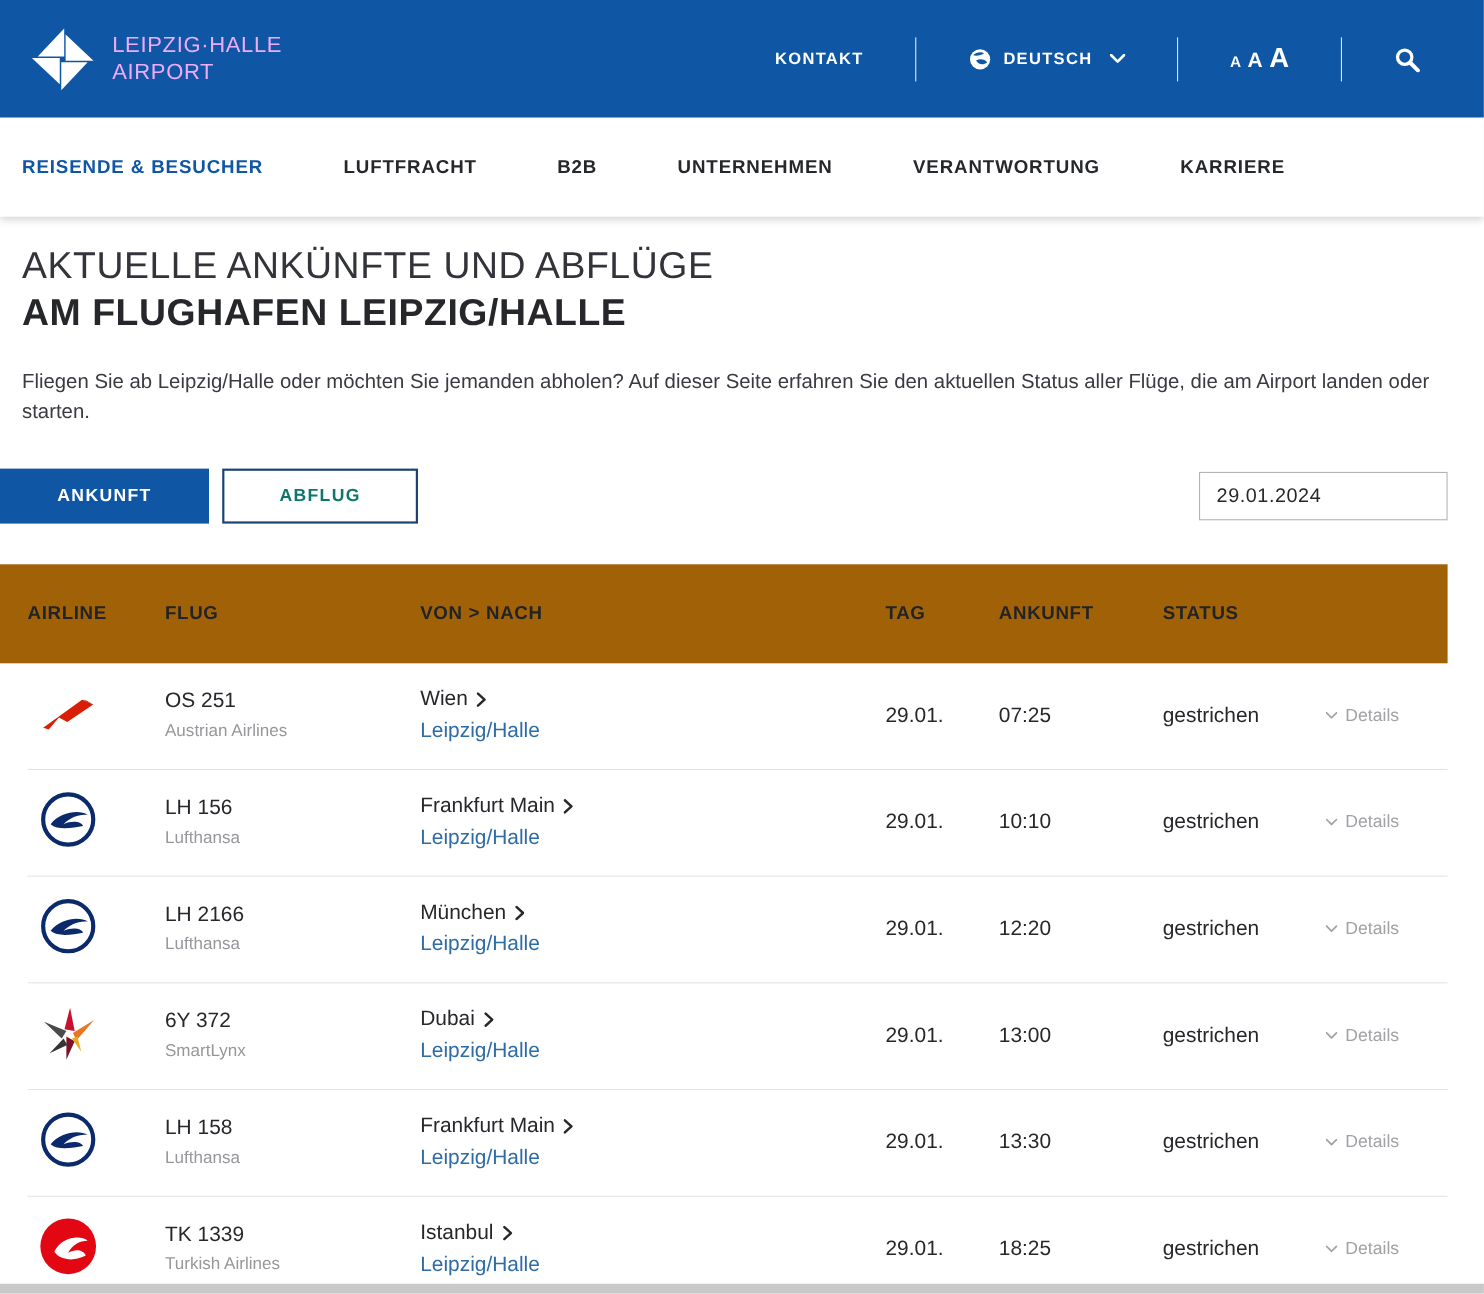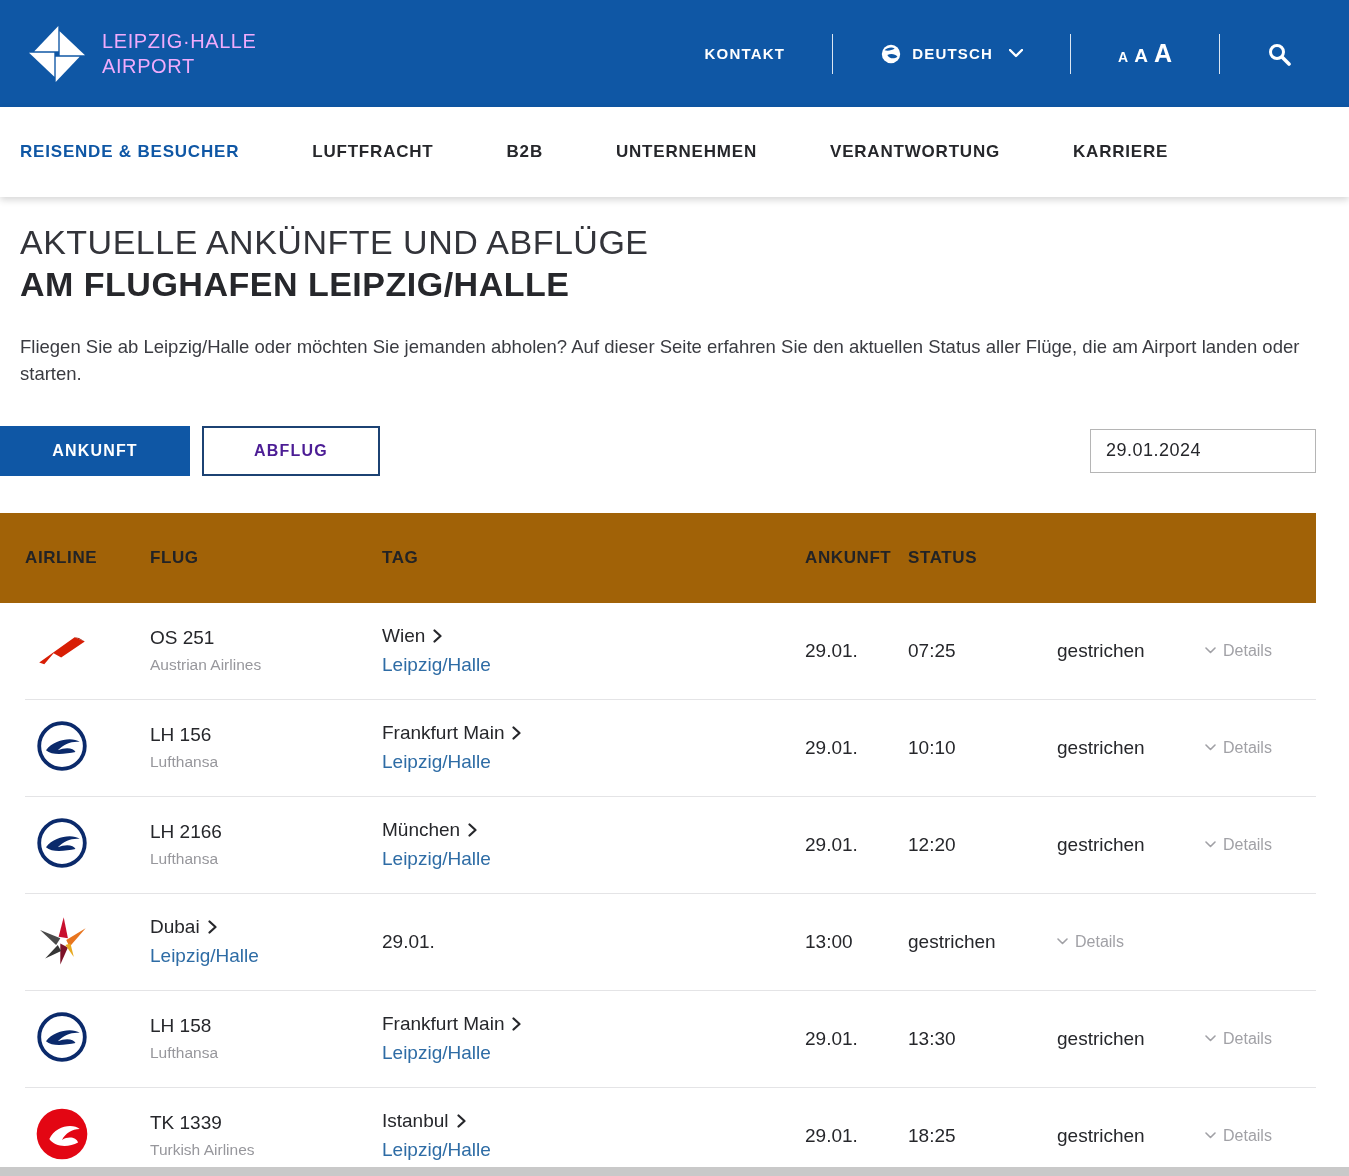--- a/index.html
+++ b/index.html
@@ -34,21 +34,21 @@
   .page-head { margin:25px 20px 0 20px; }
   .h-light { font-size:34px; font-weight:300; color:#33343a; letter-spacing:.5px; line-height:1.22; }
   .h-bold  { font-size:34px; font-weight:bold; color:#26272b; letter-spacing:.5px; line-height:1.28; }
   .intro { margin:27px 20px 0 20px; font-size:18.5px; line-height:1.45; color:#3a3b41; max-width:1290px; }
 
   
   .controls { margin-top:38px; display:flex; align-items:center; }
   .tab { height:50px; display:flex; align-items:center; justify-content:center;
     font-weight:bold; font-size:16px; letter-spacing:1.2px; cursor:pointer; }
   .tab-active { width:190px; background:#0f57a5; color:#fff; }
-  .tab-inactive { width:178px; margin-left:12px; background:#fff; color:#4c1d95;
+  .tab-inactive { width:178px; margin-left:12px; background:#fff; color:#0f766e;
     border:2px solid #1c4273; }
   .date-box { margin-left:auto; margin-right:33px; width:226px; height:44px;
     border:1px solid #b5b5b5; display:flex; align-items:center; padding:16px 15px; cursor:pointer; }
   .date-input { border:none; outline:none; flex:1; font-family:inherit; font-size:18px;
     color:#26272b; letter-spacing:.5px; background:transparent; }
   .cal-icon { width:22px; height:22px; }
 
   
   .ftable { margin-top:37px; }
   .thead { width:1316px; height:90px; background:#a16207; display:grid; align-items:center;
@@ -190,20 +190,21 @@
       <svg class="cal-icon">
           <use href="#sym-calendar"></use>
         </svg>
     </div>
   </div>
 
   <section class="ftable">
     <div class="thead">
       <span class="th">AIRLINE</span>
       <span class="th">FLUG</span>
+      <span class="th">VON &gt; NACH</span>
       <span class="th">TAG</span>
       <span class="th">ANKUNFT</span>
       <span class="th">STATUS</span>
       <span></span>
     </div>
 
     <div class="trow">
       <div><svg class="logo-wrap">
             <use href="#sym-austrian"></use>
           </svg></div>
@@ -285,20 +286,24 @@
           </svg>
         <span>Details</span>
       </div>
     </div>
 
     <div class="trow">
       <div><svg class="logo-wrap">
             <use href="#sym-smartlynx"></use>
           </svg></div>
       <div>
+        <div class="fno">6Y 372</div>
+        <div class="aname">SmartLynx</div>
+      </div>
+      <div>
         <div class="route-from">
             <span>Dubai</span>
             <svg class="chev-r">
               <use href="#sym-chevron-right"></use>
             </svg>
           </div>
         <a class="route-to">Leipzig/Halle</a>
       </div>
       <div class="cnum">29.01.</div>
       <div class="cnum">13:00</div>

